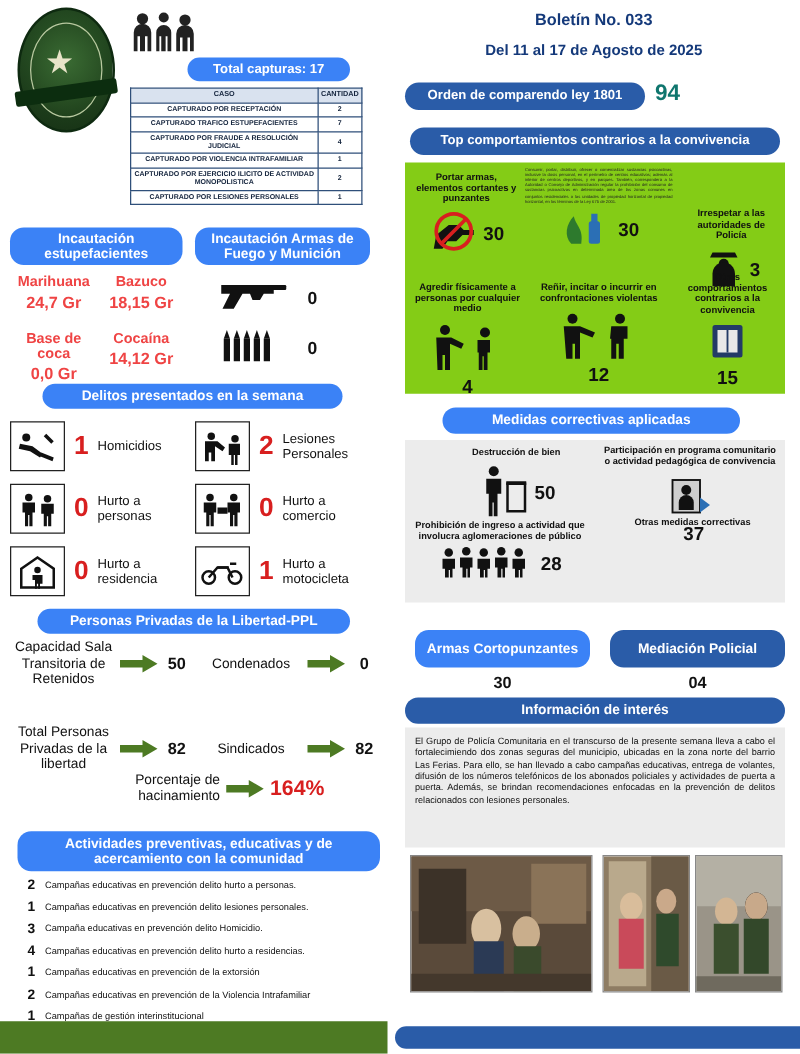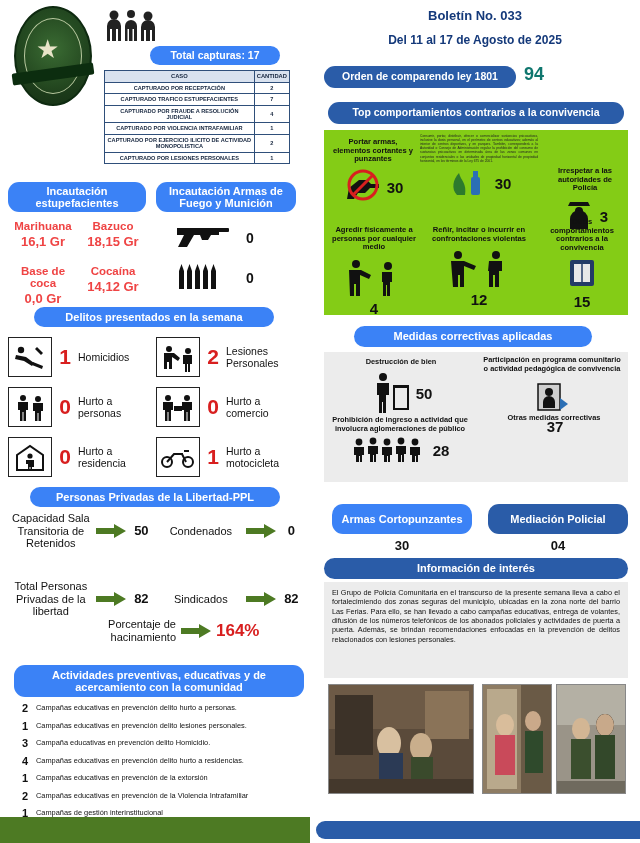--- a/index.html
+++ b/index.html
@@ -222,21 +222,21 @@
       </tbody>
     </table>
 
     <div class="pill inc-arm">Incautación Armas de Fuego y Munición</div>
     <div class="pill inc-est">Incautación estupefacientes</div>
 
     <div class="drugs">
       <div class="row">
         <div class="cell">
           <div class="name">Marihuana</div>
-          <div class="val">16,1 Gr</div>
+          <div class="val">24,7 Gr</div>
         </div>
         <div class="cell">
           <div class="name">Bazuco</div>
           <div class="val">18,15 Gr</div>
         </div>
       </div>
       <div class="row" style="margin-top:12px;">
         <div class="cell">
           <div class="name">Base de coca</div>
           <div class="val">0,0 Gr</div>
@@ -559,21 +559,21 @@
             <line x1="17" y1="7" x2="17" y2="25" stroke="#233b66" stroke-width="1.5"></line>
           </svg>
         </div>
         <div class="conv-num">15</div>
       </div>
     </div>
 
     <div class="pill med-h">Medidas correctivas aplicadas</div>
 
     <div class="medbox">
-      <div style="position:absolute; left:8px; top:6px; width:138px;">
+      <div style="position:absolute; left:20px; top:6px; width:138px;">
         <div class="med-lbl">Destrucción de bien</div>
         <div style="display:flex;align-items:center;justify-content:center;margin-top:4px;">
           <span>
             <svg width="40" height="42" viewBox="0 0 40 42">
                 <g fill="#111">
               <circle cx="13" cy="6" r="4"></circle>
                   <path d="M7 12 h12 v12 h-3 v18 h-3 v-11 h-1 v11 h-3 v-18 h-2z"></path>
               <path d="M24 16 h14 v22 h-14z" fill="none" stroke="#111" stroke-width="2"></path>
               <path d="M23 14 h16 v3 h-16z"></path>
             </g>

